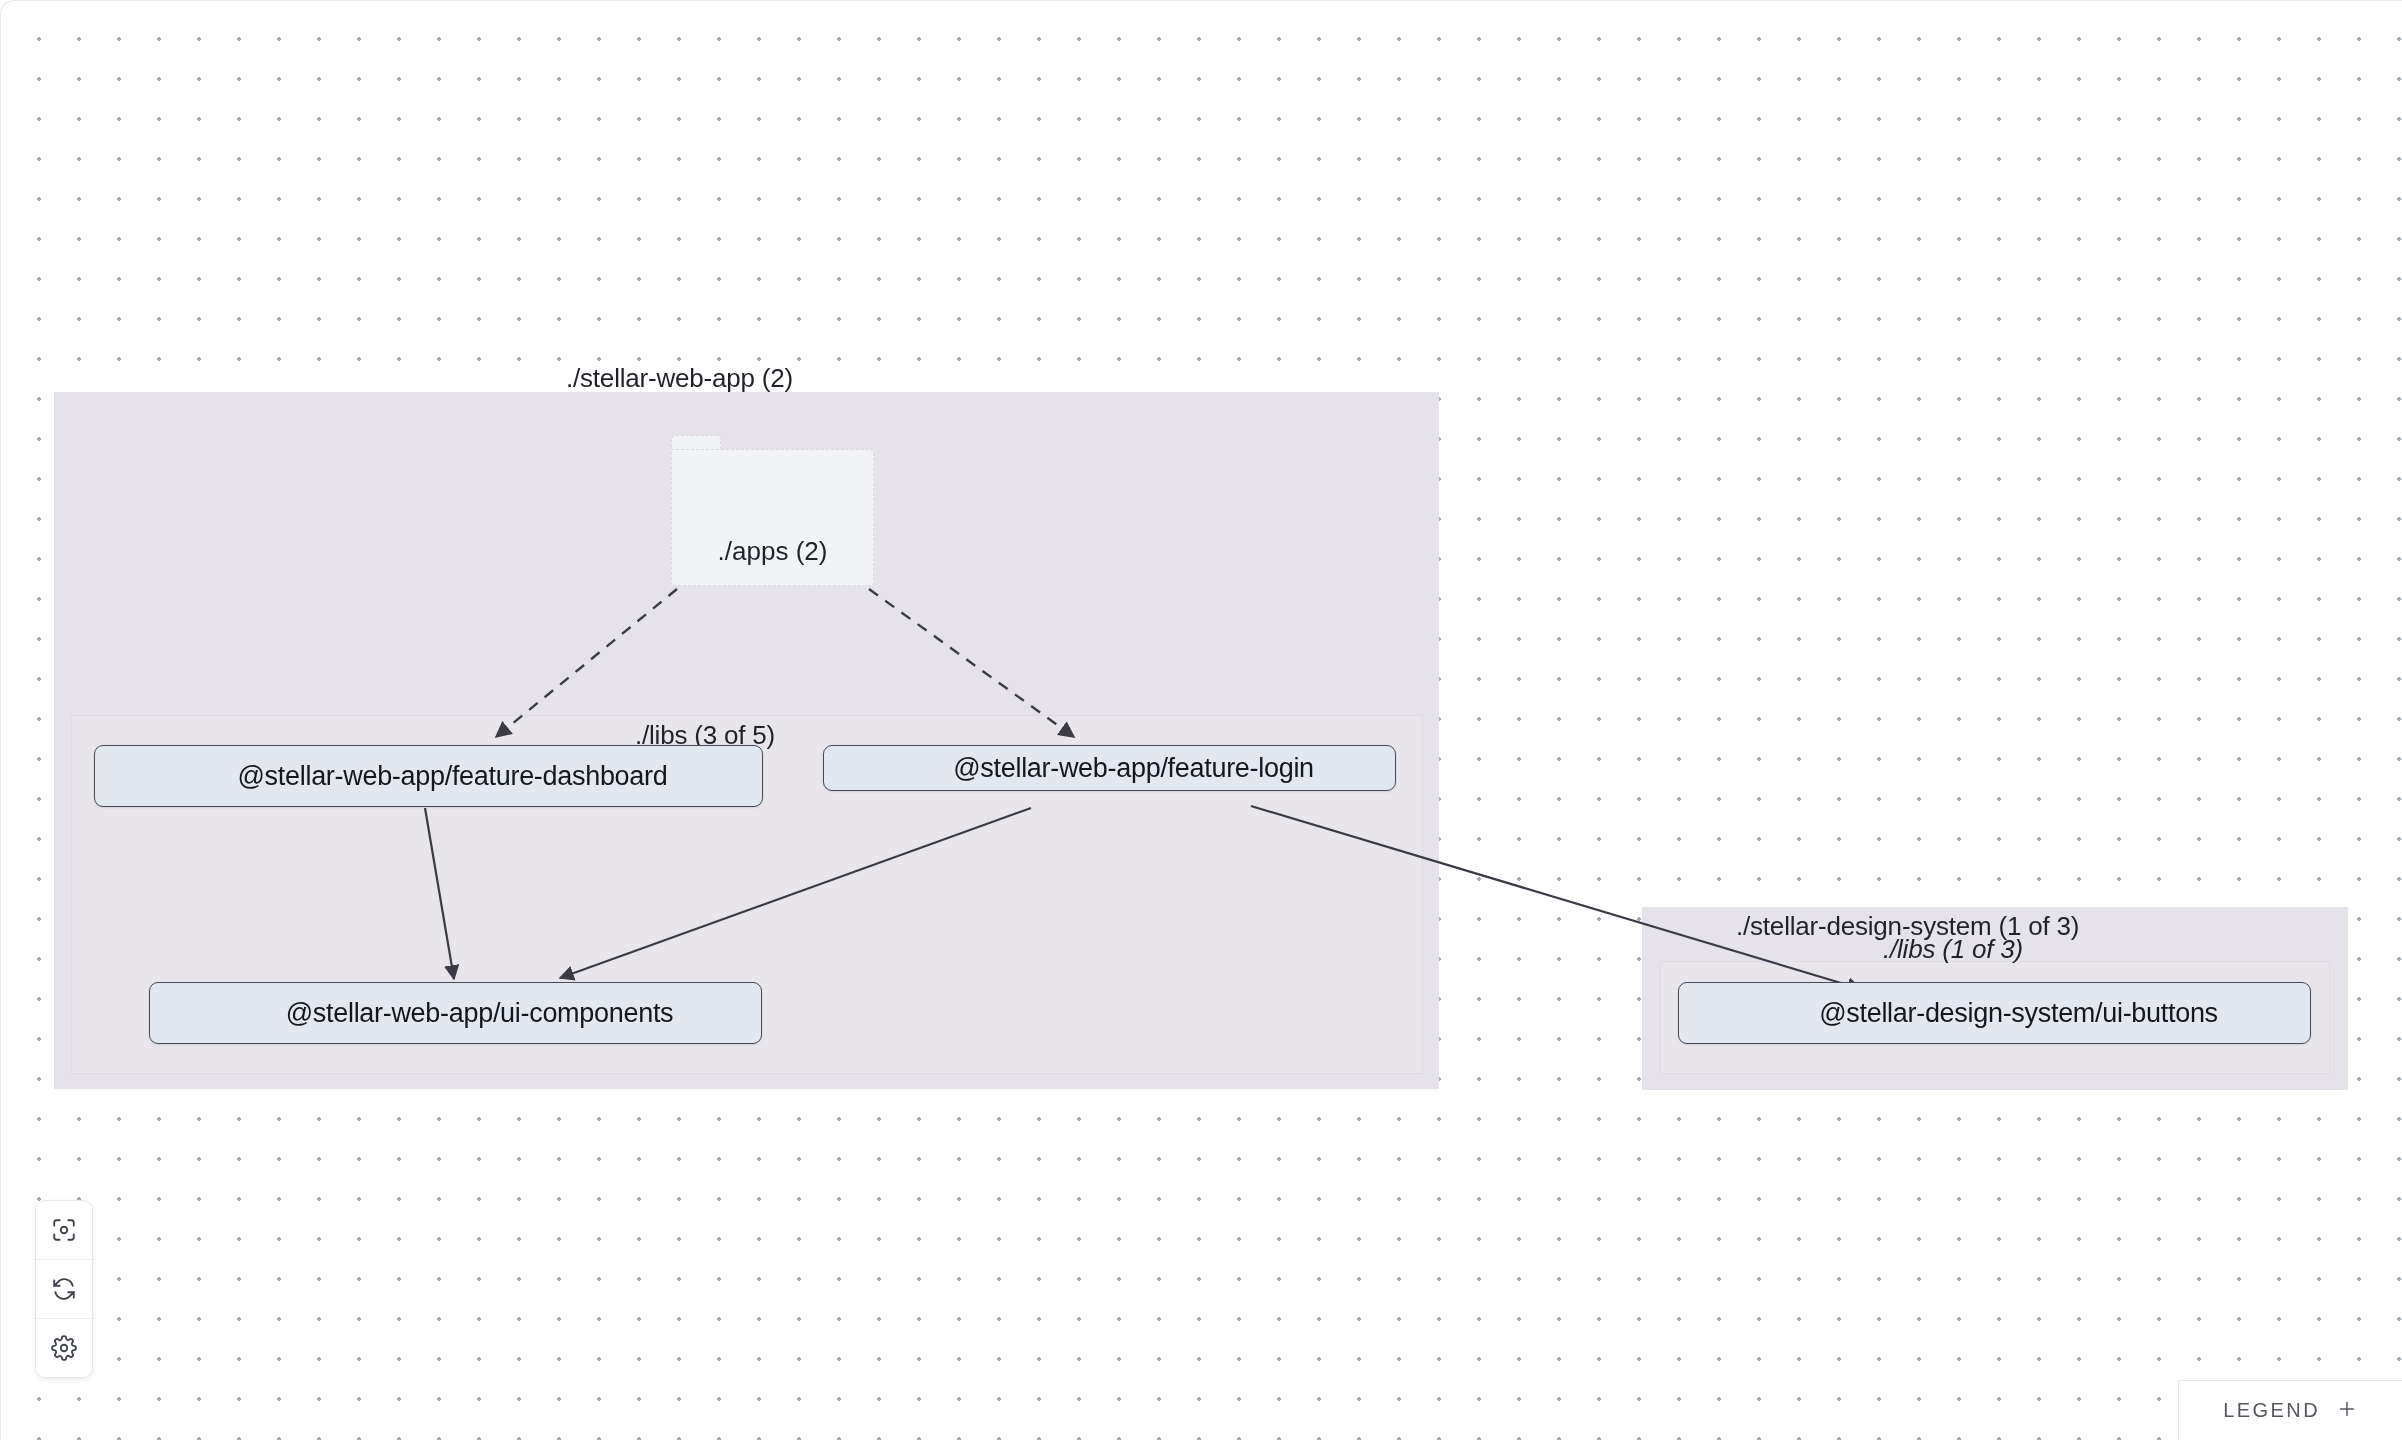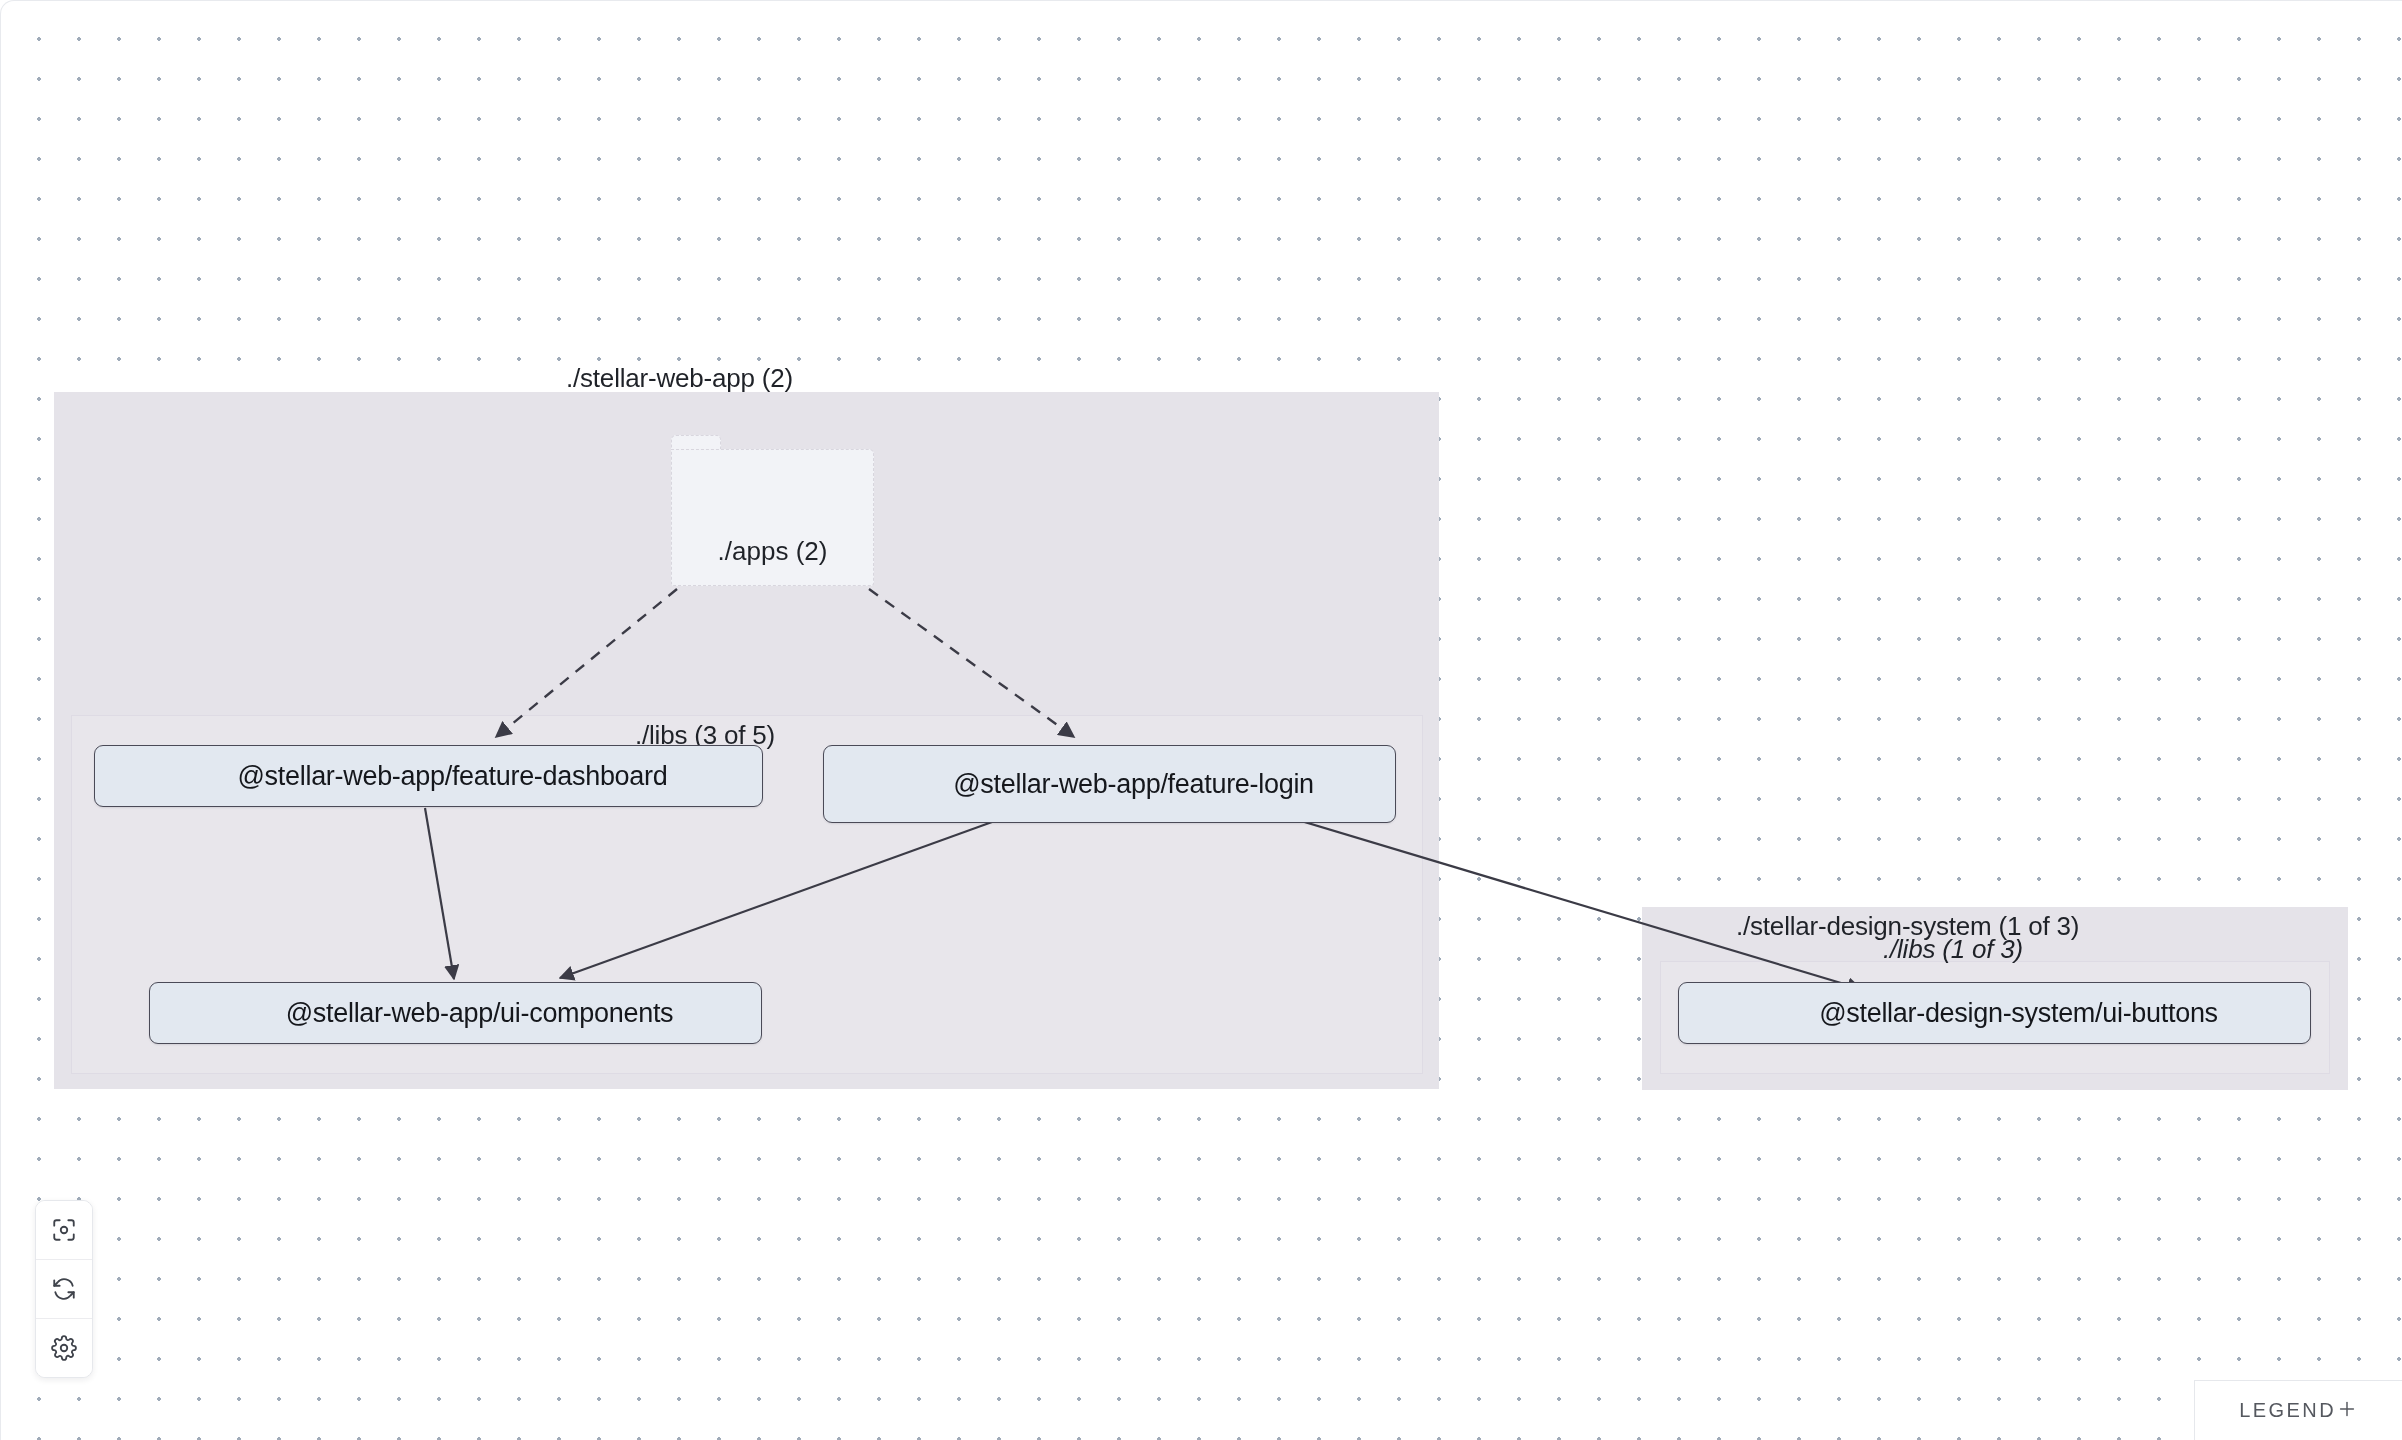--- a/index.html
+++ b/index.html
@@ -150,20 +150,21 @@
     right: 0;
     bottom: 0;
     height: 60px;
     min-width: 190px;
     background: #ffffff;
     border-top: 1px solid #e6e8ec;
     border-left: 1px solid #e6e8ec;
     display: flex;
     align-items: center;
     justify-content: center;
+    gap: 16px;
     padding: 0 44px;
     box-sizing: border-box;
     cursor: pointer;
     z-index: 30;
   }
   #legend-label {
     font-size: 20px;
     letter-spacing: 2.4px;
     color: #55585f;
   }
@@ -214,21 +215,21 @@
 
     <path d="M 1030 807 L 559 977" stroke="#3b3b46" stroke-width="2.2" fill="none" marker-end="url(#arrow)"></path>
 
     <path d="M 1250 805 L 1860 988" stroke="#3b3b46" stroke-width="2.2" fill="none" marker-end="url(#arrow)"></path>
   </svg>
 
   <div class="node" style="left:93px; top:744px; width:669px; height:62px;">
     <span class="node-label">@stellar-web-app/feature-dashboard</span>
   </div>
 
-  <div class="node" style="left:822px; top:744px; width:573px; height:78px;">
+  <div class="node" style="left:822px; top:744px; width:573px; height:46px;">
     <span class="node-label">@stellar-web-app/feature-login</span>
   </div>
 
   <div class="node" style="left:148px; top:981px; width:613px; height:62px;">
     <span class="node-label">@stellar-web-app/ui-components</span>
   </div>
 
   <div class="node" style="left:1677px; top:981px; width:633px; height:62px;">
     <span class="node-label">@stellar-design-system/ui-buttons</span>
   </div>

